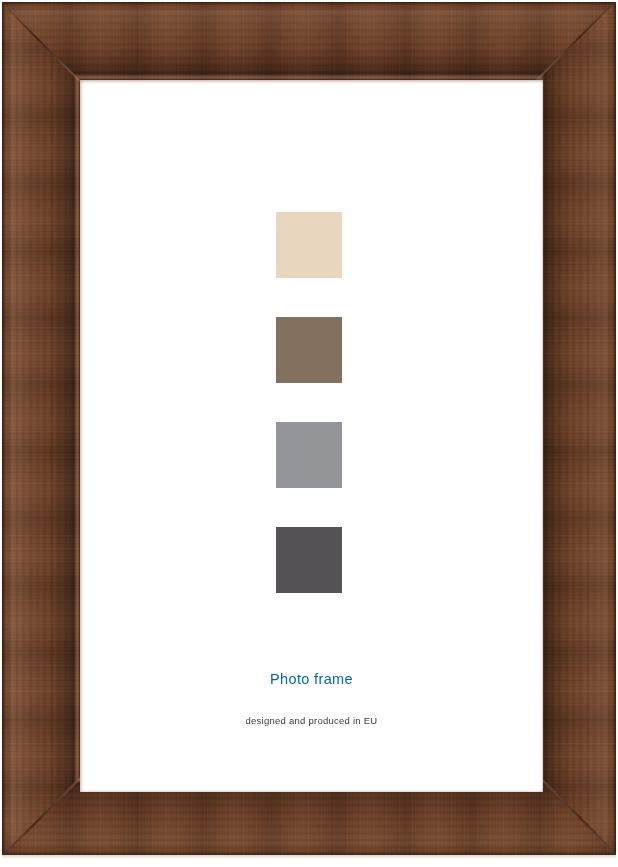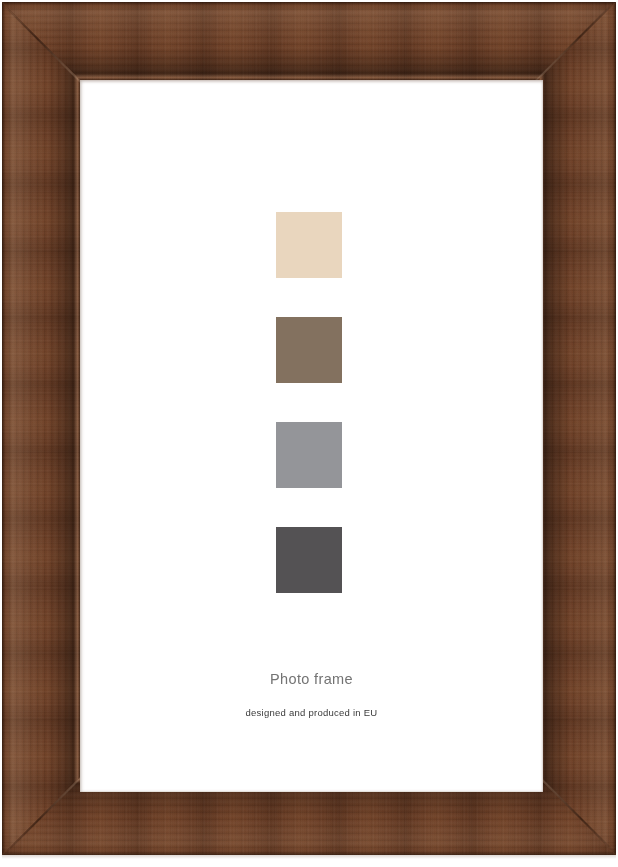--- a/index.html
+++ b/index.html
@@ -200,26 +200,26 @@
     left: 0;
     top: 592px;
     width: 463px;
     text-align: center;
     color: #2b2b2b;
   }
 
   .caption-title {
     font-size: 14.5px;
     letter-spacing: 0.35px;
-    color: #737373;
+    color: #0369a1;
     line-height: 1.1;
   }
 
   .caption-sub {
-    margin-top: 20px;
+    margin-top: 28px;
     font-size: 9.5px;
     letter-spacing: 0.25px;
     color: #3a3a3a;
     line-height: 1.1;
   }
 
   
   .page-shadow {
     position: absolute;
     left: 2px;

